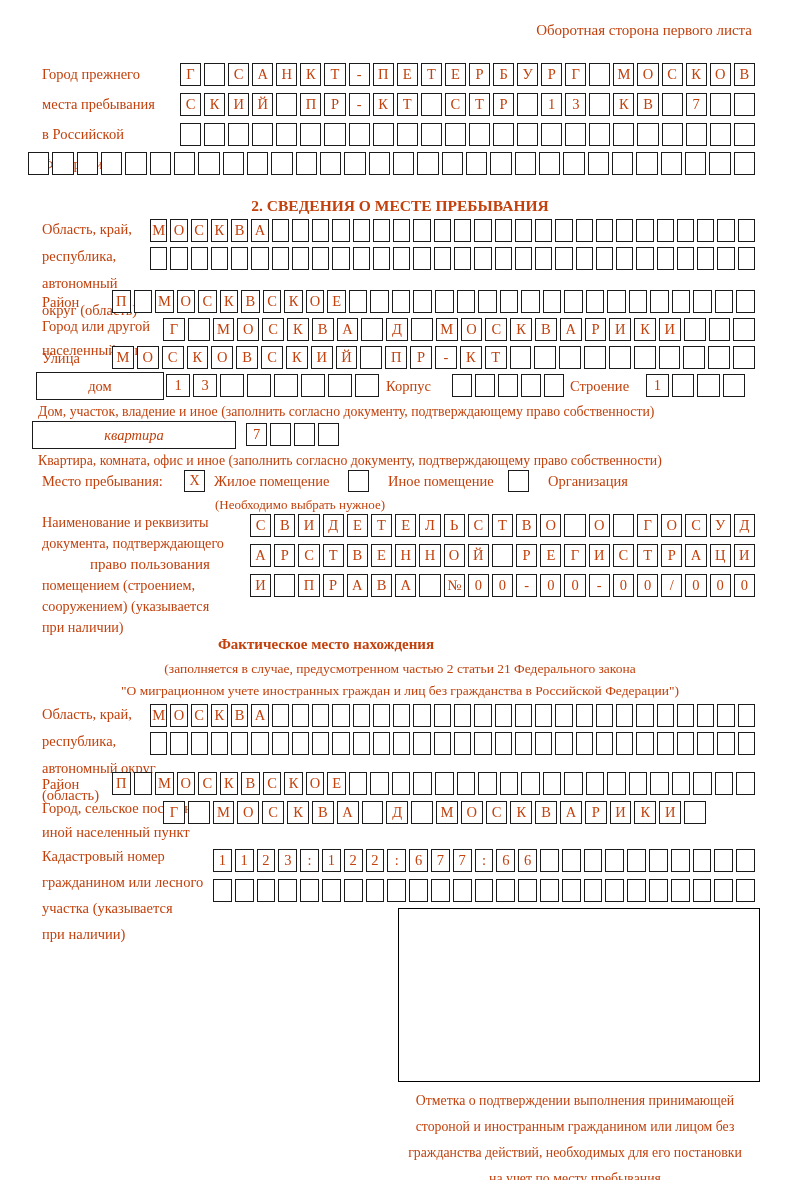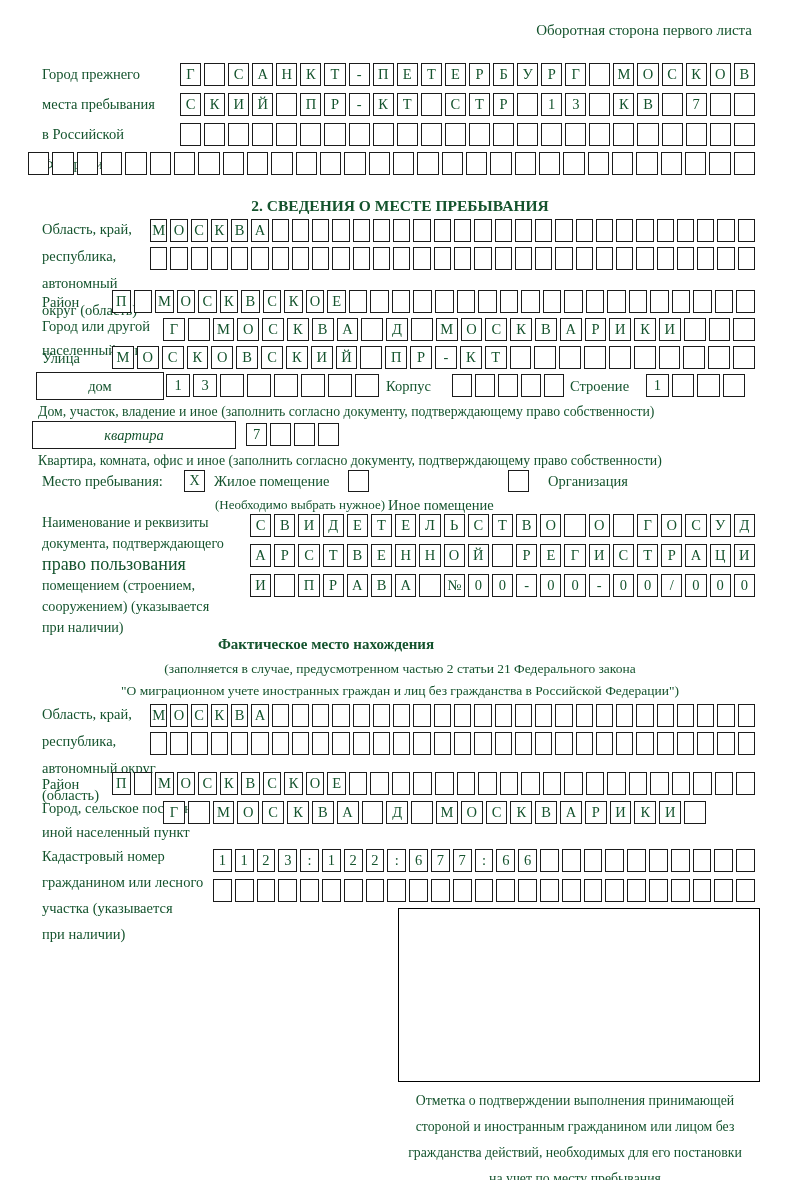--- a/index.html
+++ b/index.html
@@ -2,21 +2,21 @@
 <html><head>
 <meta charset="utf-8">
 <style>
   html,body{margin:0;padding:0;background:#e8e8e8;}
   .sheet{
     position:relative;
     width:800px;height:1180px;
     margin:0 auto;
     background:#ffffff;
     font-family:"Liberation Serif","DejaVu Serif",serif;
-    color:#14532d;
+    color:#c2410c;
     overflow:hidden;
   }
   .abs{position:absolute;}
   .lbl{font-size:14.5px;line-height:27px;white-space:nowrap;}
   .note{font-size:12.8px;text-align:center;white-space:nowrap;}
   .title{font-weight:bold;font-size:15.5px;text-align:center;white-space:nowrap;}
   .cellrow{display:flex;gap:3px;}
   .cell{
     flex:1 1 0;height:23px;box-sizing:border-box;
     border:1.4px solid #1b1b1b;background:#fff;
@@ -361,29 +361,29 @@
       <span class="cell"></span>
       <span class="cell"></span>
       <span class="cell"></span>
     </div>
   <div class="abs" style="left:38px;top:453px;font-size:13.8px;white-space:nowrap;">Квартира, комната, офис и иное (заполнить согласно документу, подтверждающему право собственности)</div>
 
   <div class="abs inline-lbl" style="left:42px;top:473px;">Место пребывания:</div>
   <div class="abs chk" style="left:184px;top:470px;">X</div>
   <div class="abs inline-lbl" style="left:214px;top:473px;">Жилое помещение</div>
   <div class="abs chk" style="left:348px;top:470px;"></div>
-  <div class="abs inline-lbl" style="left:388px;top:473px;margin-top:24px;">Иное помещение</div>
+  <div class="abs inline-lbl" style="left:388px;top:473px;">Иное помещение</div>
   <div class="abs chk" style="left:508px;top:470px;"></div>
   <div class="abs inline-lbl" style="left:548px;top:473px;">Организация</div>
   <div class="abs" style="left:120px;top:497px;width:360px;text-align:center;font-size:13px;">(Необходимо выбрать нужное)</div>
 
   <div class="abs" style="left:42px;top:512px;">
     <div class="lbl" style="line-height:21px;font-size:14.2px;">Наименование и реквизиты</div>
     <div class="lbl" style="line-height:21px;font-size:14.2px;">документа, подтверждающего</div>
-    <div class="lbl" style="line-height:21px;font-size:18px;">право пользования</div>
+    <div class="lbl" style="line-height:21px;font-size:15px;margin-left:48px;">право пользования</div>
     <div class="lbl" style="line-height:21px;font-size:14.2px;">помещением (строением,</div>
     <div class="lbl" style="line-height:21px;font-size:14.2px;">сооружением) (указывается</div>
     <div class="lbl" style="line-height:21px;font-size:14.2px;">при наличии)</div>
   </div>
   <div class="abs cellrow" style="left:250px;top:514px;width:505px;">
       <span class="cell">С</span>
       <span class="cell">В</span>
       <span class="cell">И</span>
       <span class="cell">Д</span>
       <span class="cell">Е</span>

